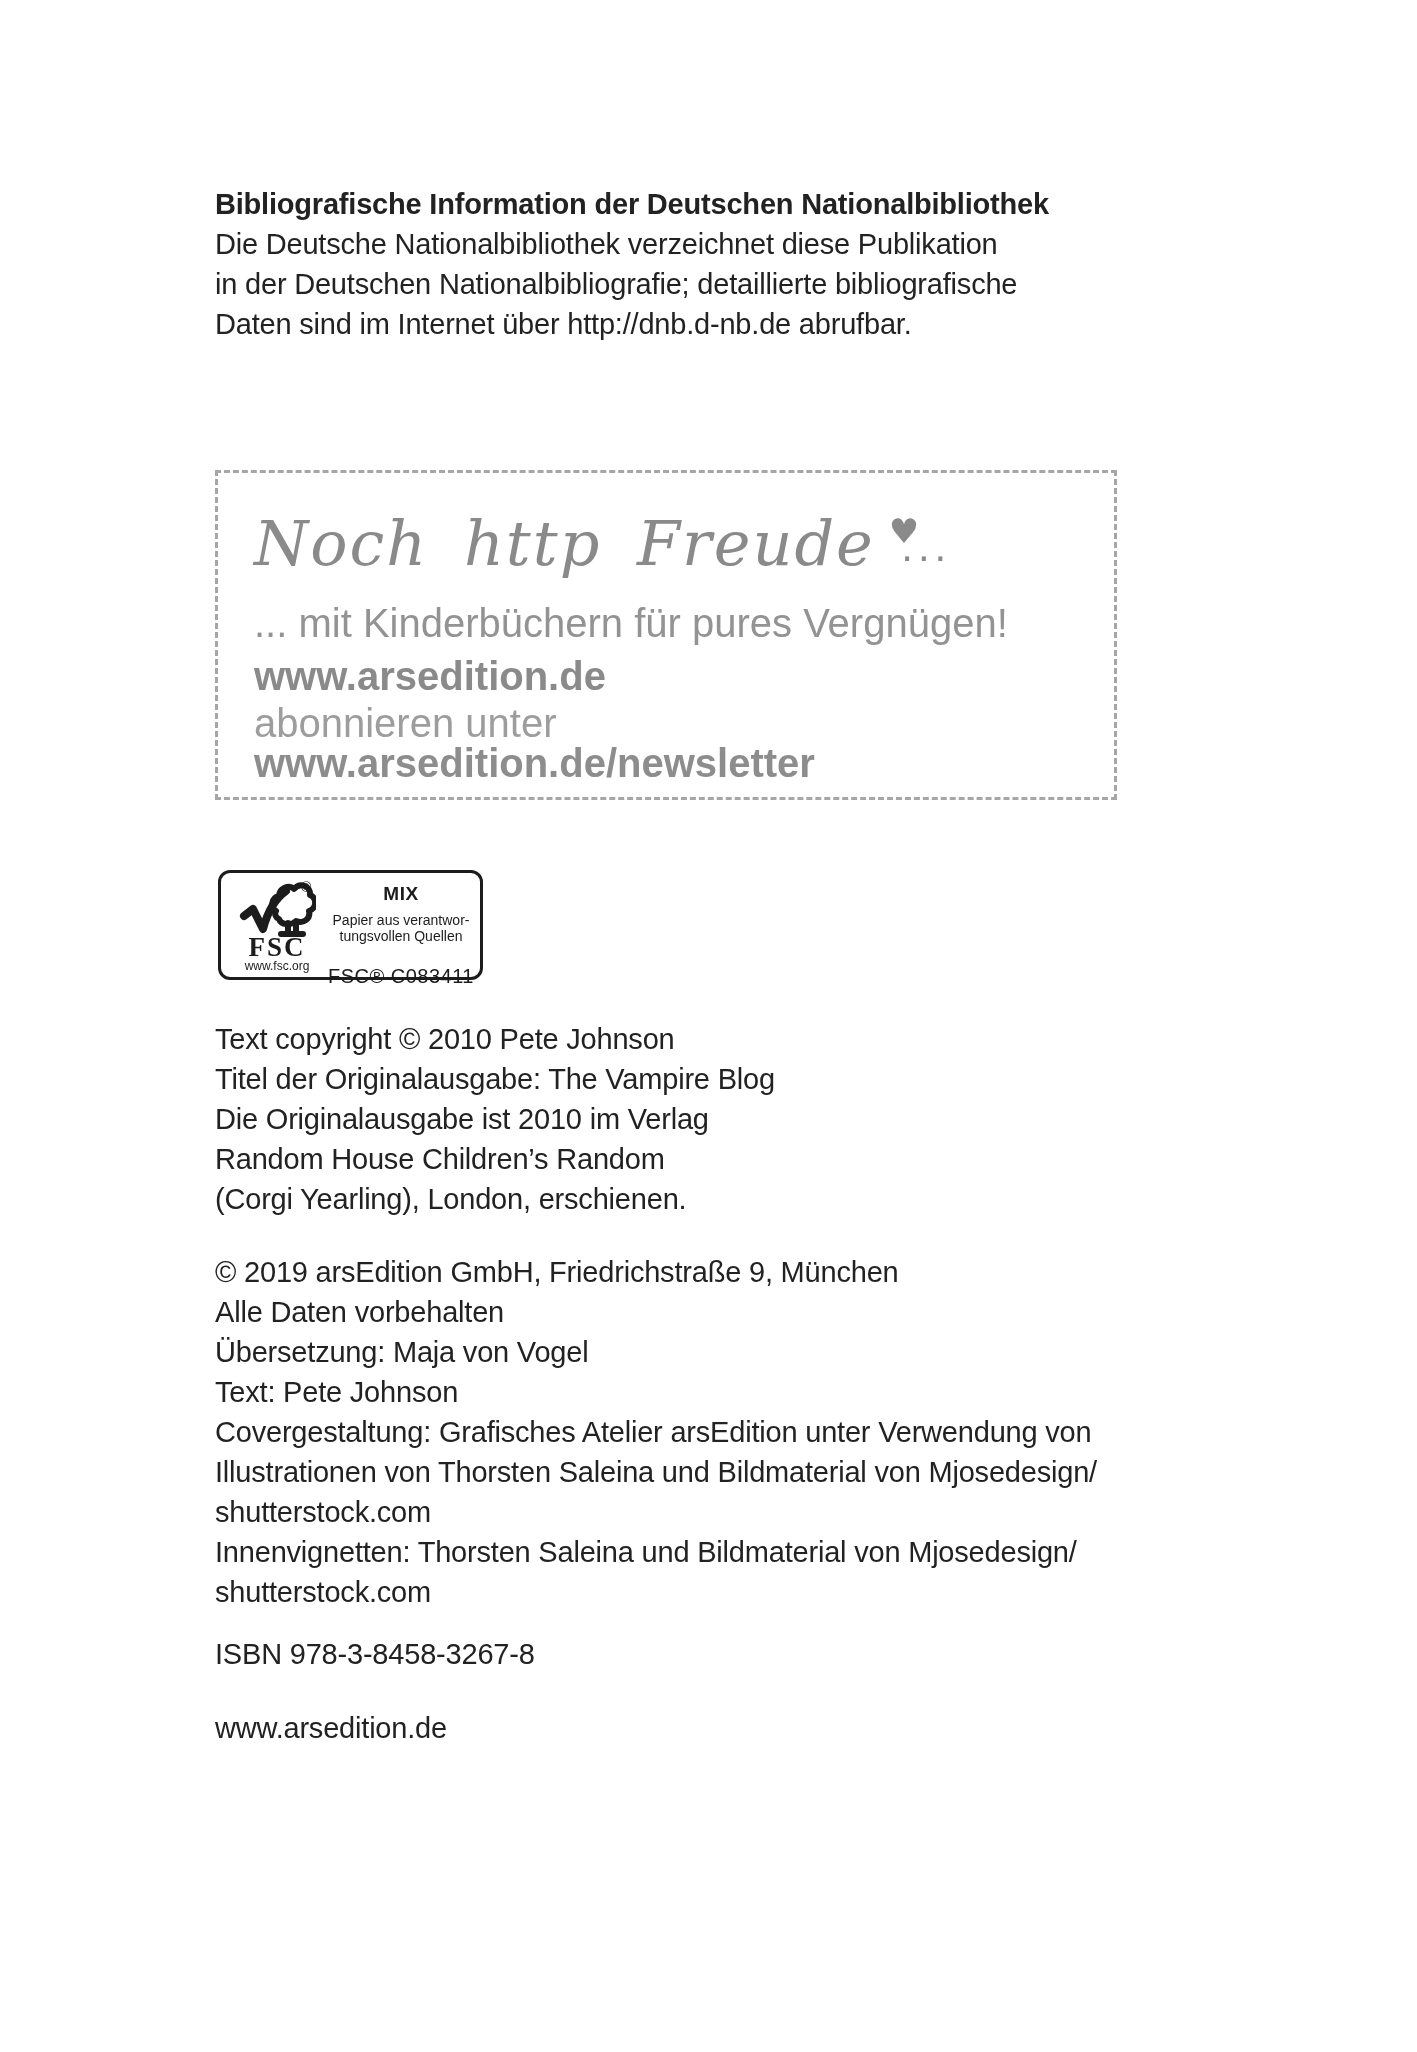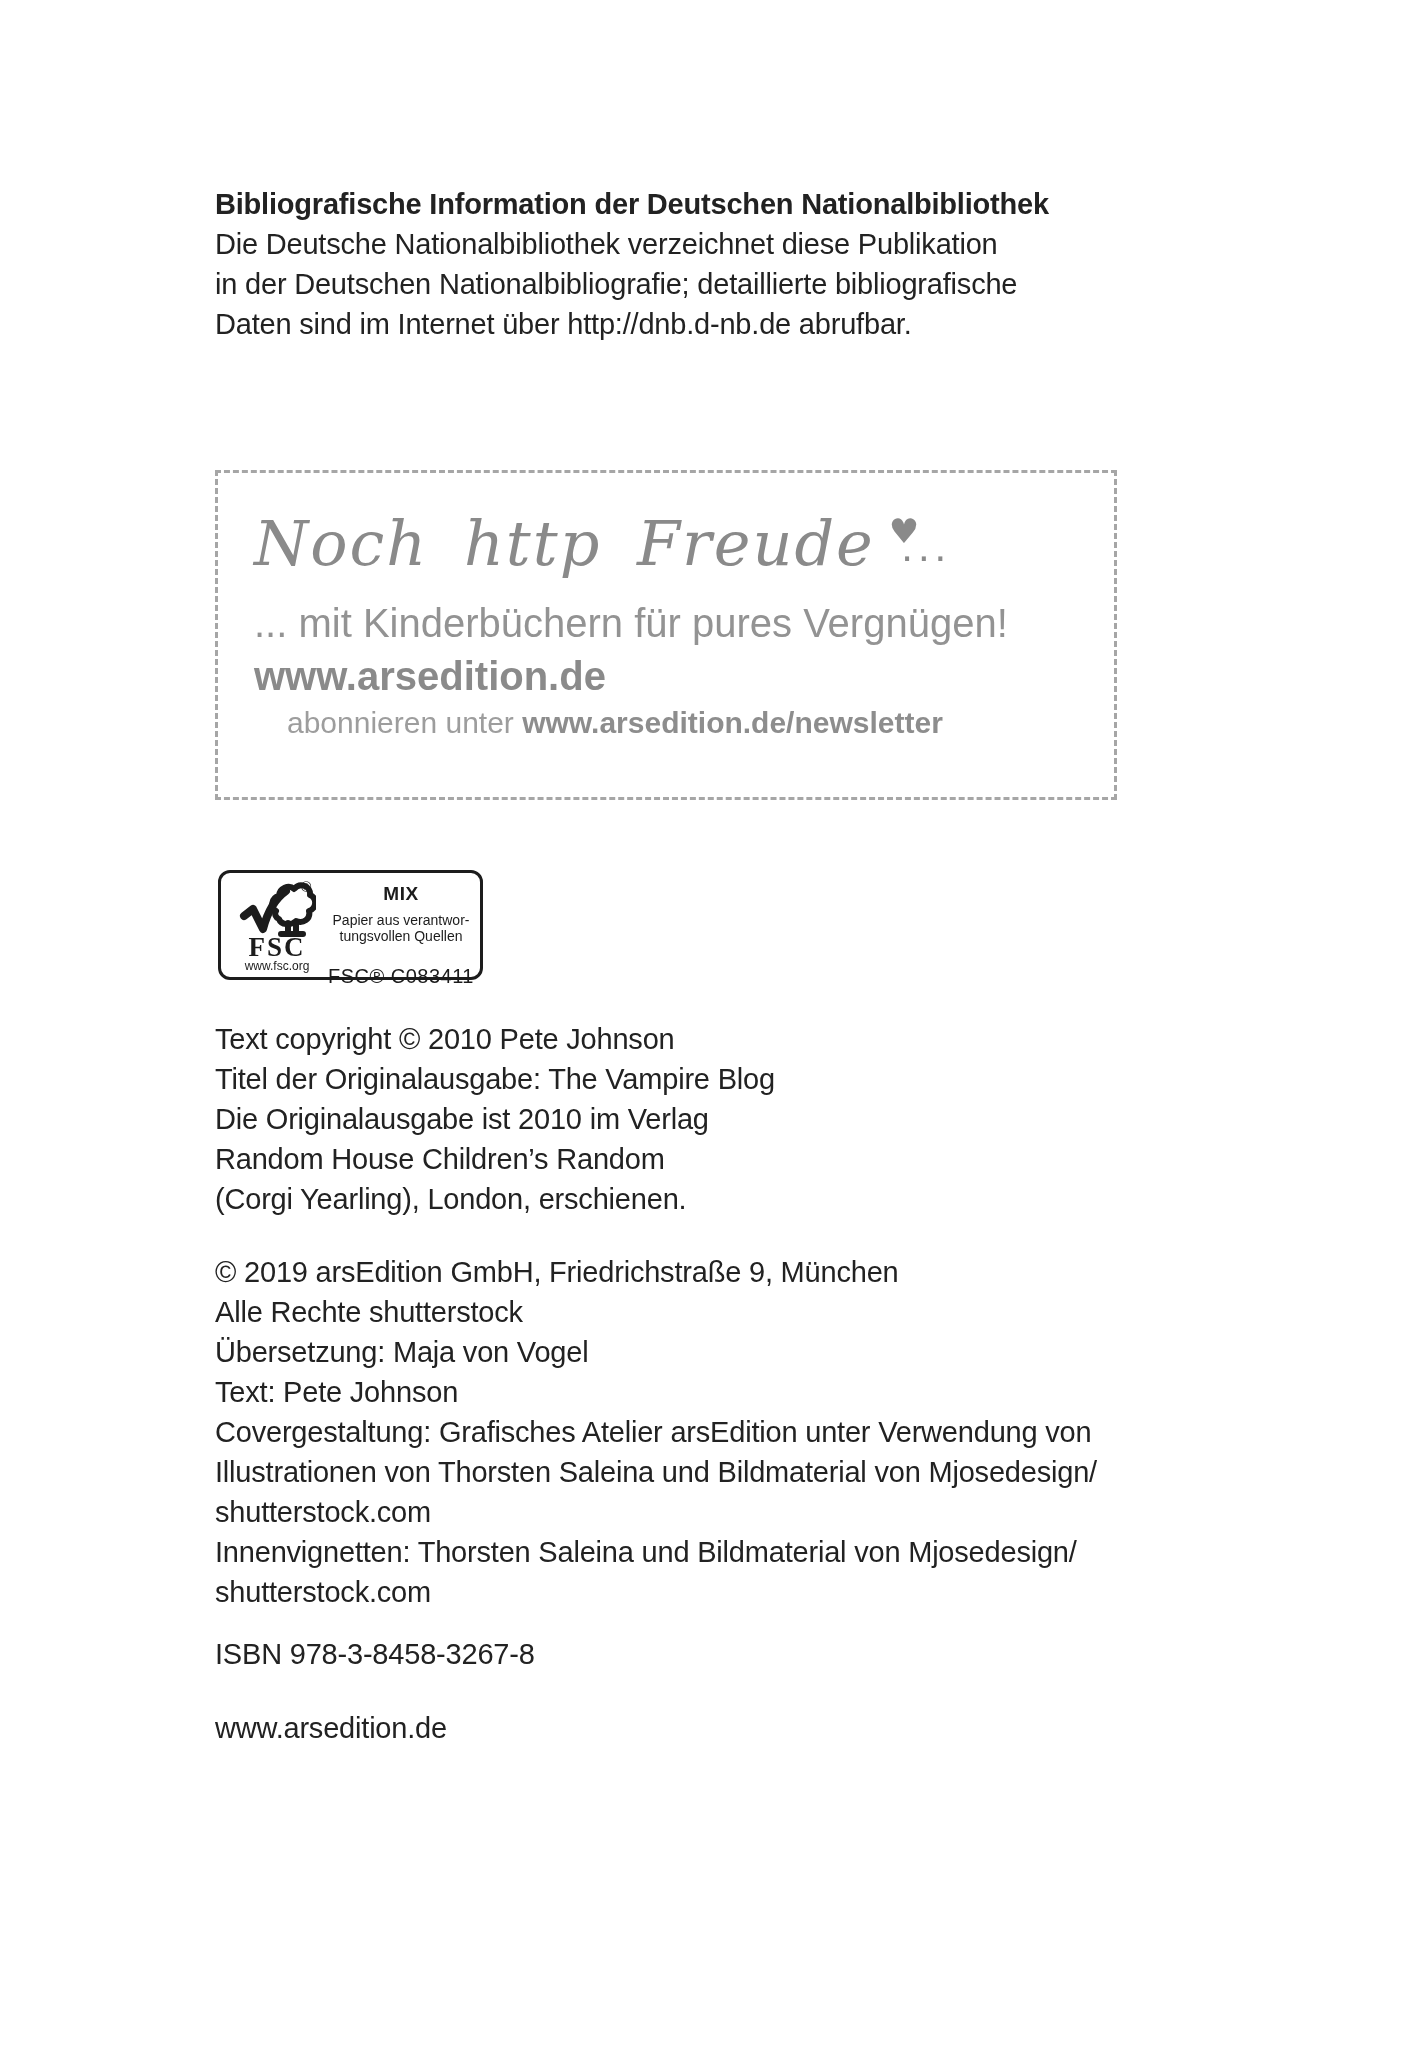--- a/index.html
+++ b/index.html
@@ -42,21 +42,21 @@
   .promo-sub{
     font-size:40px;line-height:52px;color:#939393;white-space:nowrap;margin-top:4px;
   }
   .promo-site{
     font-size:40px;line-height:54px;color:#8a8a8a;font-weight:bold;
   }
   .promo-news{
     font-size:30px;line-height:40px;color:#9d9d9d;margin-top:10px;
   }
   .promo-subscribe{
-    font-size:30px;line-height:40px;color:#9d9d9d;margin-left:33px;
+    font-size:40px;line-height:40px;color:#9d9d9d;
   }
   .promo-subscribe .url{font-weight:bold;color:#8d8d8d;}
 
   
   .fsc{
     position:absolute;left:218px;top:870px;
     width:265px;height:110px;box-sizing:border-box;
     border:3px solid #1c1c1c;border-radius:12px;
     background:#ffffff;
   }
@@ -138,21 +138,21 @@
   <div class="textblock" id="copyright-original">
     <div>Text copyright © 2010 Pete Johnson</div>
     <div>Titel der Originalausgabe: The Vampire Blog</div>
     <div>Die Originalausgabe ist 2010 im Verlag</div>
     <div>Random House Children’s Random</div>
     <div>(Corgi Yearling), London, erschienen.</div>
   </div>
 
   <div class="textblock" id="copyright-german">
     <div>© 2019 arsEdition GmbH, Friedrichstraße 9, München</div>
-    <div>Alle Rechte shutterstock</div>
+    <div>Alle Daten vorbehalten</div>
     <div>Übersetzung: Maja von Vogel</div>
     <div>Text: Pete Johnson</div>
     <div>Covergestaltung: Grafisches Atelier arsEdition unter Verwendung von</div>
     <div>Illustrationen von Thorsten Saleina und Bildmaterial von Mjosedesign/</div>
     <div>shutterstock.com</div>
     <div>Innenvignetten: Thorsten Saleina und Bildmaterial von Mjosedesign/</div>
     <div>shutterstock.com</div>
   </div>
 
   <div class="textblock" id="isbn-line">ISBN 978-3-8458-3267-8</div>

